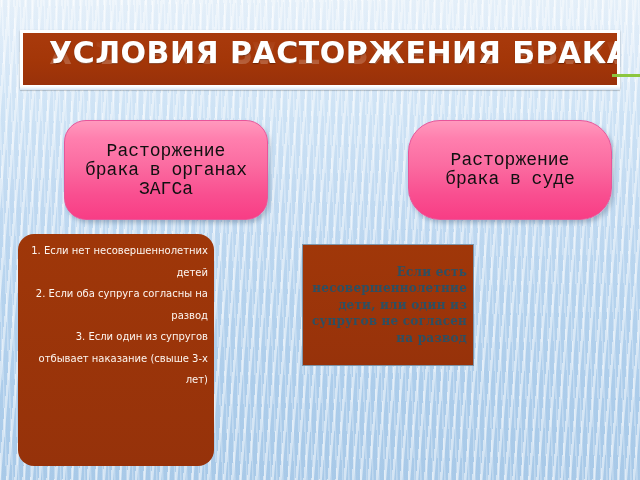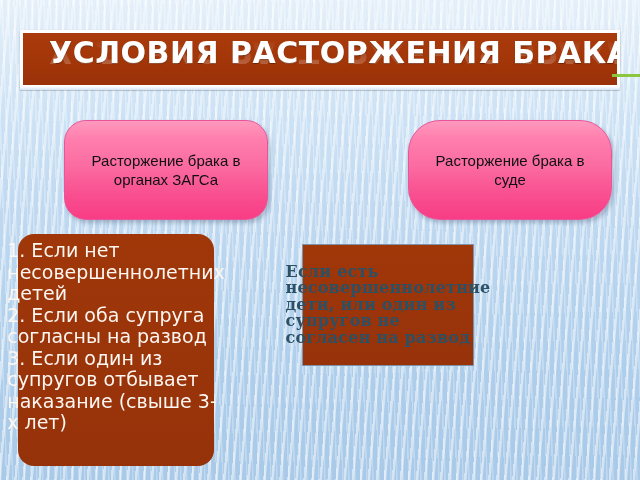--- a/index.html
+++ b/index.html
@@ -134,22 +134,22 @@
        #f94f90 75%,
        #f83d85 100%);
     box-shadow: 2px 3px 4px rgba(40,60,90,0.28);
     display: flex;
     align-items: center;
     justify-content: center;
     text-align: center;
     padding: 6px 14px;
   }
   .pink-box .label {
-    font-family: Liberation Sans, sans-serif;
-    font-size: 15px;
+    font-family: Liberation Mono, monospace;
+    font-size: 18px;
     line-height: 19px;
     color: #101010;
   }
   #pink-left  { left: 64px;  top: 120px; width: 204px; height: 100px; }
   #pink-right { left: 408px; top: 120px; width: 204px; height: 100px; border-radius: 32px; }
 
   
   .brown-round {
     position: absolute;
     box-sizing: border-box;
@@ -160,24 +160,24 @@
     border-radius: 16px;
     background: #9c3409;
     background: linear-gradient(to bottom, #9f3709 0%, #96320a 100%);
     display: flex;
     align-items: flex-start;
     justify-content: center;
     padding: 6px 6px 4px 6px;
   }
   .brown-round .label {
     font-family: "DejaVu Sans", sans-serif;
-    font-size: 19px;
+    font-size: 10px;
     line-height: 21.5px;
     color: #fdf6f1;
-    text-align: left;
+    text-align: right;
     white-space: pre-line;
   }
 
   
   .brown-rect {
     position: absolute;
     box-sizing: border-box;
     left: 302px;
     top: 244px;
     width: 172px;
@@ -185,26 +185,26 @@
     border: 1px solid #7d94a8;
     background: #9d3509;
     background: linear-gradient(to bottom, #a03709 0%, #97320a 100%);
     display: flex;
     align-items: center;
     justify-content: center;
     padding: 2px 6px;
   }
   .brown-rect .label {
     font-family: "DejaVu Serif", serif;
-    font-size: 16px;
+    font-size: 12px;
     font-weight: bold;
     line-height: 16.5px;
     letter-spacing: 0.2px;
     color: #2c5064;
-    text-align: left;
+    text-align: right;
     white-space: pre-line;
   }
 </style>
 </head>
 <body>
 
 <div id="slide">
 
   <div class="title-frame">
     <div class="title-bar">

